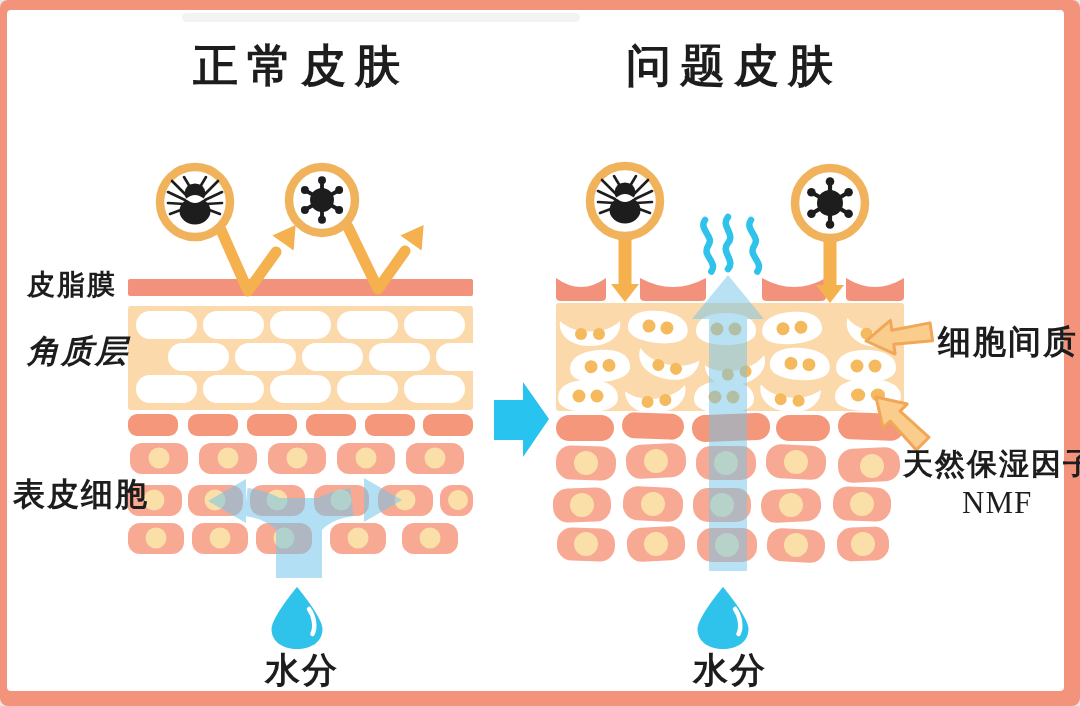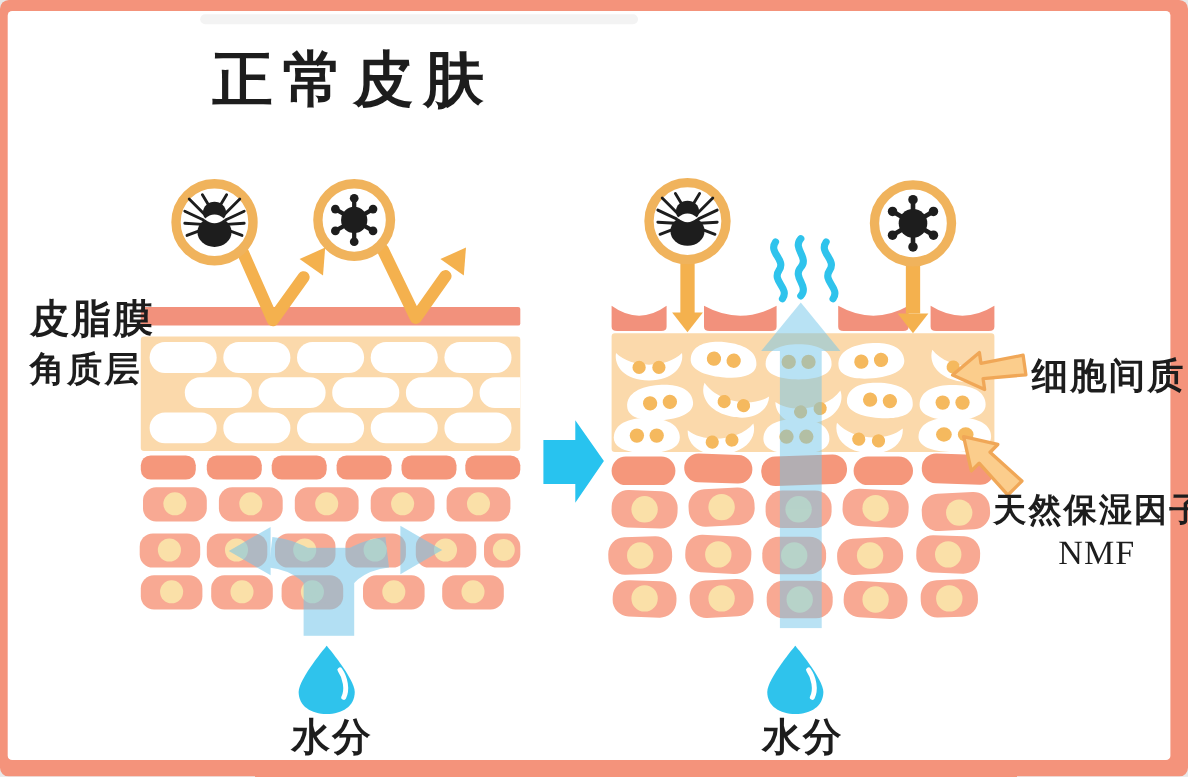--- a/index.html
+++ b/index.html
@@ -1,20 +1,20 @@
 <!DOCTYPE html>
 <html style="--frame-border: #F4937B; --sebum: #F2917C; --stratum-bg: #FBD9AB; --brick: #F5977B; --cell-body: #F8A993; --cell-nucleus: #FAE0A8; --dot-orange: #F5B95E; --ring-orange: #F0B35C; --arrow-orange: #F4B14E; --flow-blue: #74C6EA; --water-blue: #2FC3EC; --transform-blue: #28C3EF; --ann-fill: #FBCD8C; --ann-stroke: #F0A757; --text-ink: #1D1D1D;"><head>
 <meta charset="utf-8">
 <style>
   html,body{margin:0;padding:0;background:#e8e8e8;}
   .frame{position:relative;width:1080px;height:706px;background:var(--frame-border,#F4937B);overflow:hidden;border-radius:8px;}
   .canvas{position:absolute;left:7px;top:10px;width:1057px;height:681px;background:#ffffff;border-radius:4px;}
   .art{position:absolute;left:0;top:0;width:1080px;height:706px;z-index:1;}
   .lbl{position:absolute;z-index:2;font-family:"Liberation Sans","DejaVu Sans",sans-serif;font-weight:800;color:var(--text-ink,#1d1d1d);white-space:nowrap;letter-spacing:2px;}
-  .title{font-family:"Liberation Serif","DejaVu Serif",serif;font-weight:900;font-size:55px;letter-spacing:9px;}
+  .title{font-family:"Liberation Serif","DejaVu Serif",serif;font-weight:900;font-size:45px;letter-spacing:9px;}
   .serifb{font-family:"Liberation Serif","DejaVu Serif",serif;font-weight:400;}
   .smudge{position:absolute;left:182px;top:13px;width:398px;height:9px;background:#f3f3f3;border-radius:5px;z-index:0;}
   
   .sebum{fill:var(--sebum);}
   .strat{fill:var(--stratum-bg);}
   .wcell{fill:#ffffff;}
   .brick{fill:var(--brick);}
   .cell{fill:var(--cell-body);}
   .nuc{fill:var(--cell-nucleus);}
   .dot{fill:var(--dot-orange);}
@@ -318,23 +318,25 @@
       <g>
         <use href="#ann-arrow" transform="translate(876,397) rotate(45)"></use>
       </g>
       <g>
           <use href="#drop" transform="translate(723,618)"></use>
         </g>
     </g>
   </svg>
 
   <div class="lbl title" style="left:193px;top:36px;">正常皮肤</div>
-
-  <div class="lbl" style="left:27px;top:266px;font-size:36px;">皮脂膜</div>
-  <div class="lbl" style="left:27px;top:314px;font-size:32px;">角质层</div>
+  <div class="lbl title" style="left:626px;top:36px;">问题皮肤</div>
+
+  <div class="lbl" style="left:27px;top:266px;font-size:28px;">皮脂膜</div>
+  <div class="lbl" style="left:27px;top:330px;font-size:32px;font-style:italic;">角质层</div>
+  <div class="lbl" style="left:13px;top:473px;font-size:32px;">表皮细胞</div>
 
   <div class="lbl" style="left:938px;top:320px;font-size:33px;">细胞间质</div>
   <div class="lbl" style="left:903px;top:444px;font-size:30px;">天然保湿因子</div>
   <div class="lbl serifb" style="left:962px;top:485px;font-size:31px;letter-spacing:1px;">NMF</div>
 
   <div class="lbl" style="left:265px;top:647px;font-size:35px;">水分</div>
   <div class="lbl" style="left:693px;top:647px;font-size:35px;">水分</div>
 </div>
 
 </body></html>

